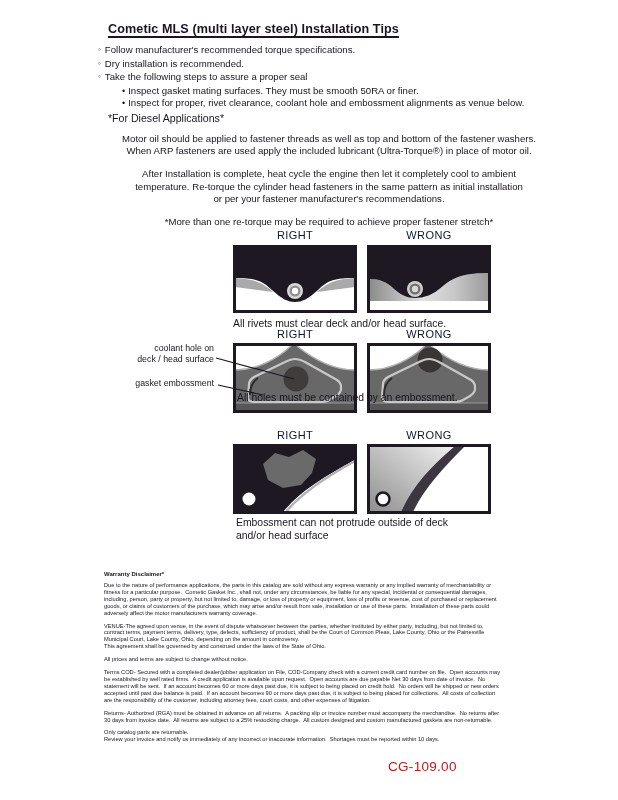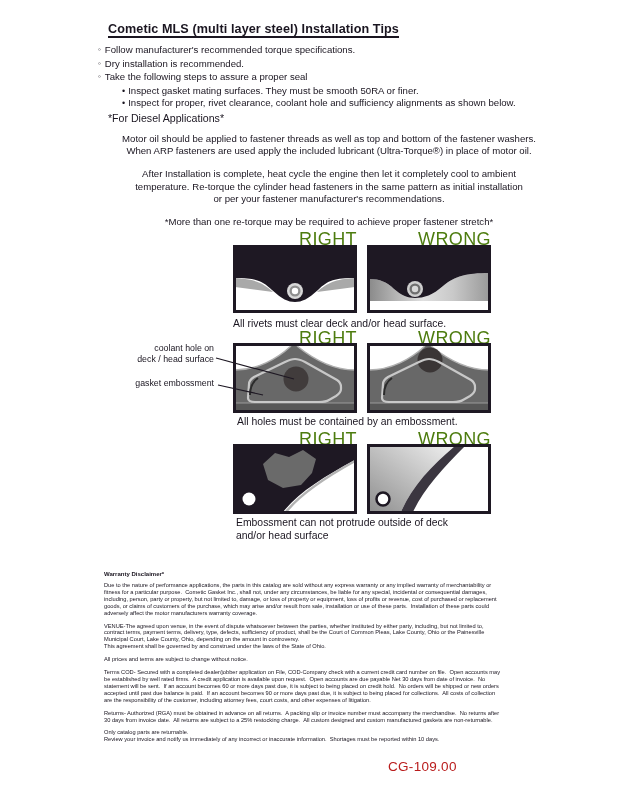--- a/index.html
+++ b/index.html
@@ -17,21 +17,21 @@
 
   .tips { left:98px; top:44px; font-size:9.6px; line-height:12.6px; }
   .tip-row::before { content:"◦"; margin-right:4px; font-size:8px; position:relative; top:-1px; }
   .sub-tips { margin-left:24px; }
   .sub-tip-row::before { content:"•"; margin-right:3px; font-size:9px; }
 
   .diesel { left:108px; top:112px; width:442px; }
   .diesel-h { font-size:10.6px; font-weight:normal; margin:0 0 9px 0; }
   .diesel p { margin:0 0 11px 0; font-size:9.6px; line-height:12.2px; white-space:pre-line;text-align:center; }
 
-  .fig-label { width:124px; text-align:right; font-size:18px; letter-spacing:0.4px; color:#4d7c0f; }
+  .fig-label { width:124px; text-align:center; font-size:11px; letter-spacing:0.4px; color:#0f172a; }
   .fig-caption { font-size:10.4px; line-height:12.6px; white-space:pre-line; }
   .figbox { display:block; }
 
   .callout { width:114px; text-align:right; font-size:8.8px; line-height:10.8px; white-space:pre-line; }
 
   .disclaimer { left:104px; top:571px; width:480px; }
   .disclaimer h4 { margin:0 0 5px 0; font-size:6px; font-weight:bold; }
   .disclaimer p { margin:0 0 6px 0; font-size:5.7px; line-height:6.9px; white-space:pre; letter-spacing:0; }
 
   .docnum { left:388px; top:759px; font-size:13.5px; letter-spacing:0.3px; color:#b91c1c; }
@@ -44,21 +44,21 @@
 <div class="page">
 
   <div class="abs title">Cometic MLS (multi layer steel) Installation Tips</div>
 
   <div class="abs tips">
     <div class="tip-row">Follow manufacturer's recommended torque specifications.</div>
     <div class="tip-row">Dry installation is recommended.</div>
     <div class="tip-row">Take the following steps to assure a proper seal</div>
     <div class="sub-tips">
       <div class="sub-tip-row">Inspect gasket mating surfaces.  They must be smooth 50RA or finer.</div>
-      <div class="sub-tip-row">Inspect for proper, rivet clearance, coolant hole and sufficiency alignments as shown below.</div>
+      <div class="sub-tip-row">Inspect for proper, rivet clearance, coolant hole and embossment alignments as venue below.</div>
     </div>
   </div>
 
   <div class="abs diesel">
     <div class="diesel-h">*For Diesel Applications*</div>
     <p>Motor oil should be applied to fastener threads as well as top and bottom of the fastener washers.
 When ARP fasteners are used apply the included lubricant (Ultra-Torque®) in place of motor oil.</p>
     <p>After Installation is complete, heat cycle the engine then let it completely cool to ambient
 temperature. Re-torque the cylinder head fasteners in the same pattern as initial installation
 or per your fastener manufacturer's recommendations.</p>
@@ -125,21 +125,21 @@
     <path d="M2,27 C24,27 44,16 58,3" stroke="#b0b0b0" stroke-width="1.6" fill="none"></path>
     <path d="M122,27 C100,27 80,16 64,3" stroke="#b0b0b0" stroke-width="1.6" fill="none"></path>
     <rect x="2" y="60" width="120" height="8" fill="#575757"></rect>
     <line x1="2" y1="60" x2="122" y2="60" stroke="#9a9a9a" stroke-width="1"></line>
     <circle cx="63" cy="17" r="12.5" fill="#3a3535"></circle>
     <path d="M15,55 L16,41 C16,38 18,36 21,34 L52,19 C56,17 59,16 62,16 C65,16 68,17 72,19 L104,37 C107,39 108,41 108,44 L108,46 C108,49 106,51 103,53 L96,57 C93,59 90,59 86,59 L22,59 C17,59 15,58 15,55 Z" stroke="#c8c8c8" stroke-width="2.2" fill="none"></path>
     <path d="M17,52 C17,44 19,39 25,35" stroke="#2b2b2b" stroke-width="2" fill="none"></path>
     <rect x="1.5" y="1.5" width="121" height="67" fill="none" stroke="#1e1823" stroke-width="3"></rect>
   </svg>
 
-  <div class="abs fig-caption" style="left:237px; top:416px;">All holes must be contained by an embossment.</div>
+  <div class="abs fig-caption" style="left:237px; top:392px;">All holes must be contained by an embossment.</div>
 
   <div class="abs fig-label" style="left:233px; top:429px;">RIGHT</div>
   <div class="abs fig-label" style="left:367px; top:429px;">WRONG</div>
 
   <svg class="abs figbox" style="left:233px; top:444px;" width="124" height="70" viewBox="0 0 124 70">
     <rect x="0" y="0" width="124" height="70" fill="#ffffff"></rect>
     <path d="M2,2 H122 V16 C92,32 66,48 50,68 L2,68 Z" fill="#1e1823"></path>
     <path d="M122,17 C93,33 68,49 53,68" stroke="#b3b3b3" stroke-width="2.5" fill="none"></path>
     <path d="M30,20 L42,9 L56,13 L70,6 L83,15 L79,29 L68,41 L50,44 L35,36 Z" fill="#6a6a6a"></path>
     <circle cx="16" cy="55" r="6.5" fill="#ffffff"></circle>

